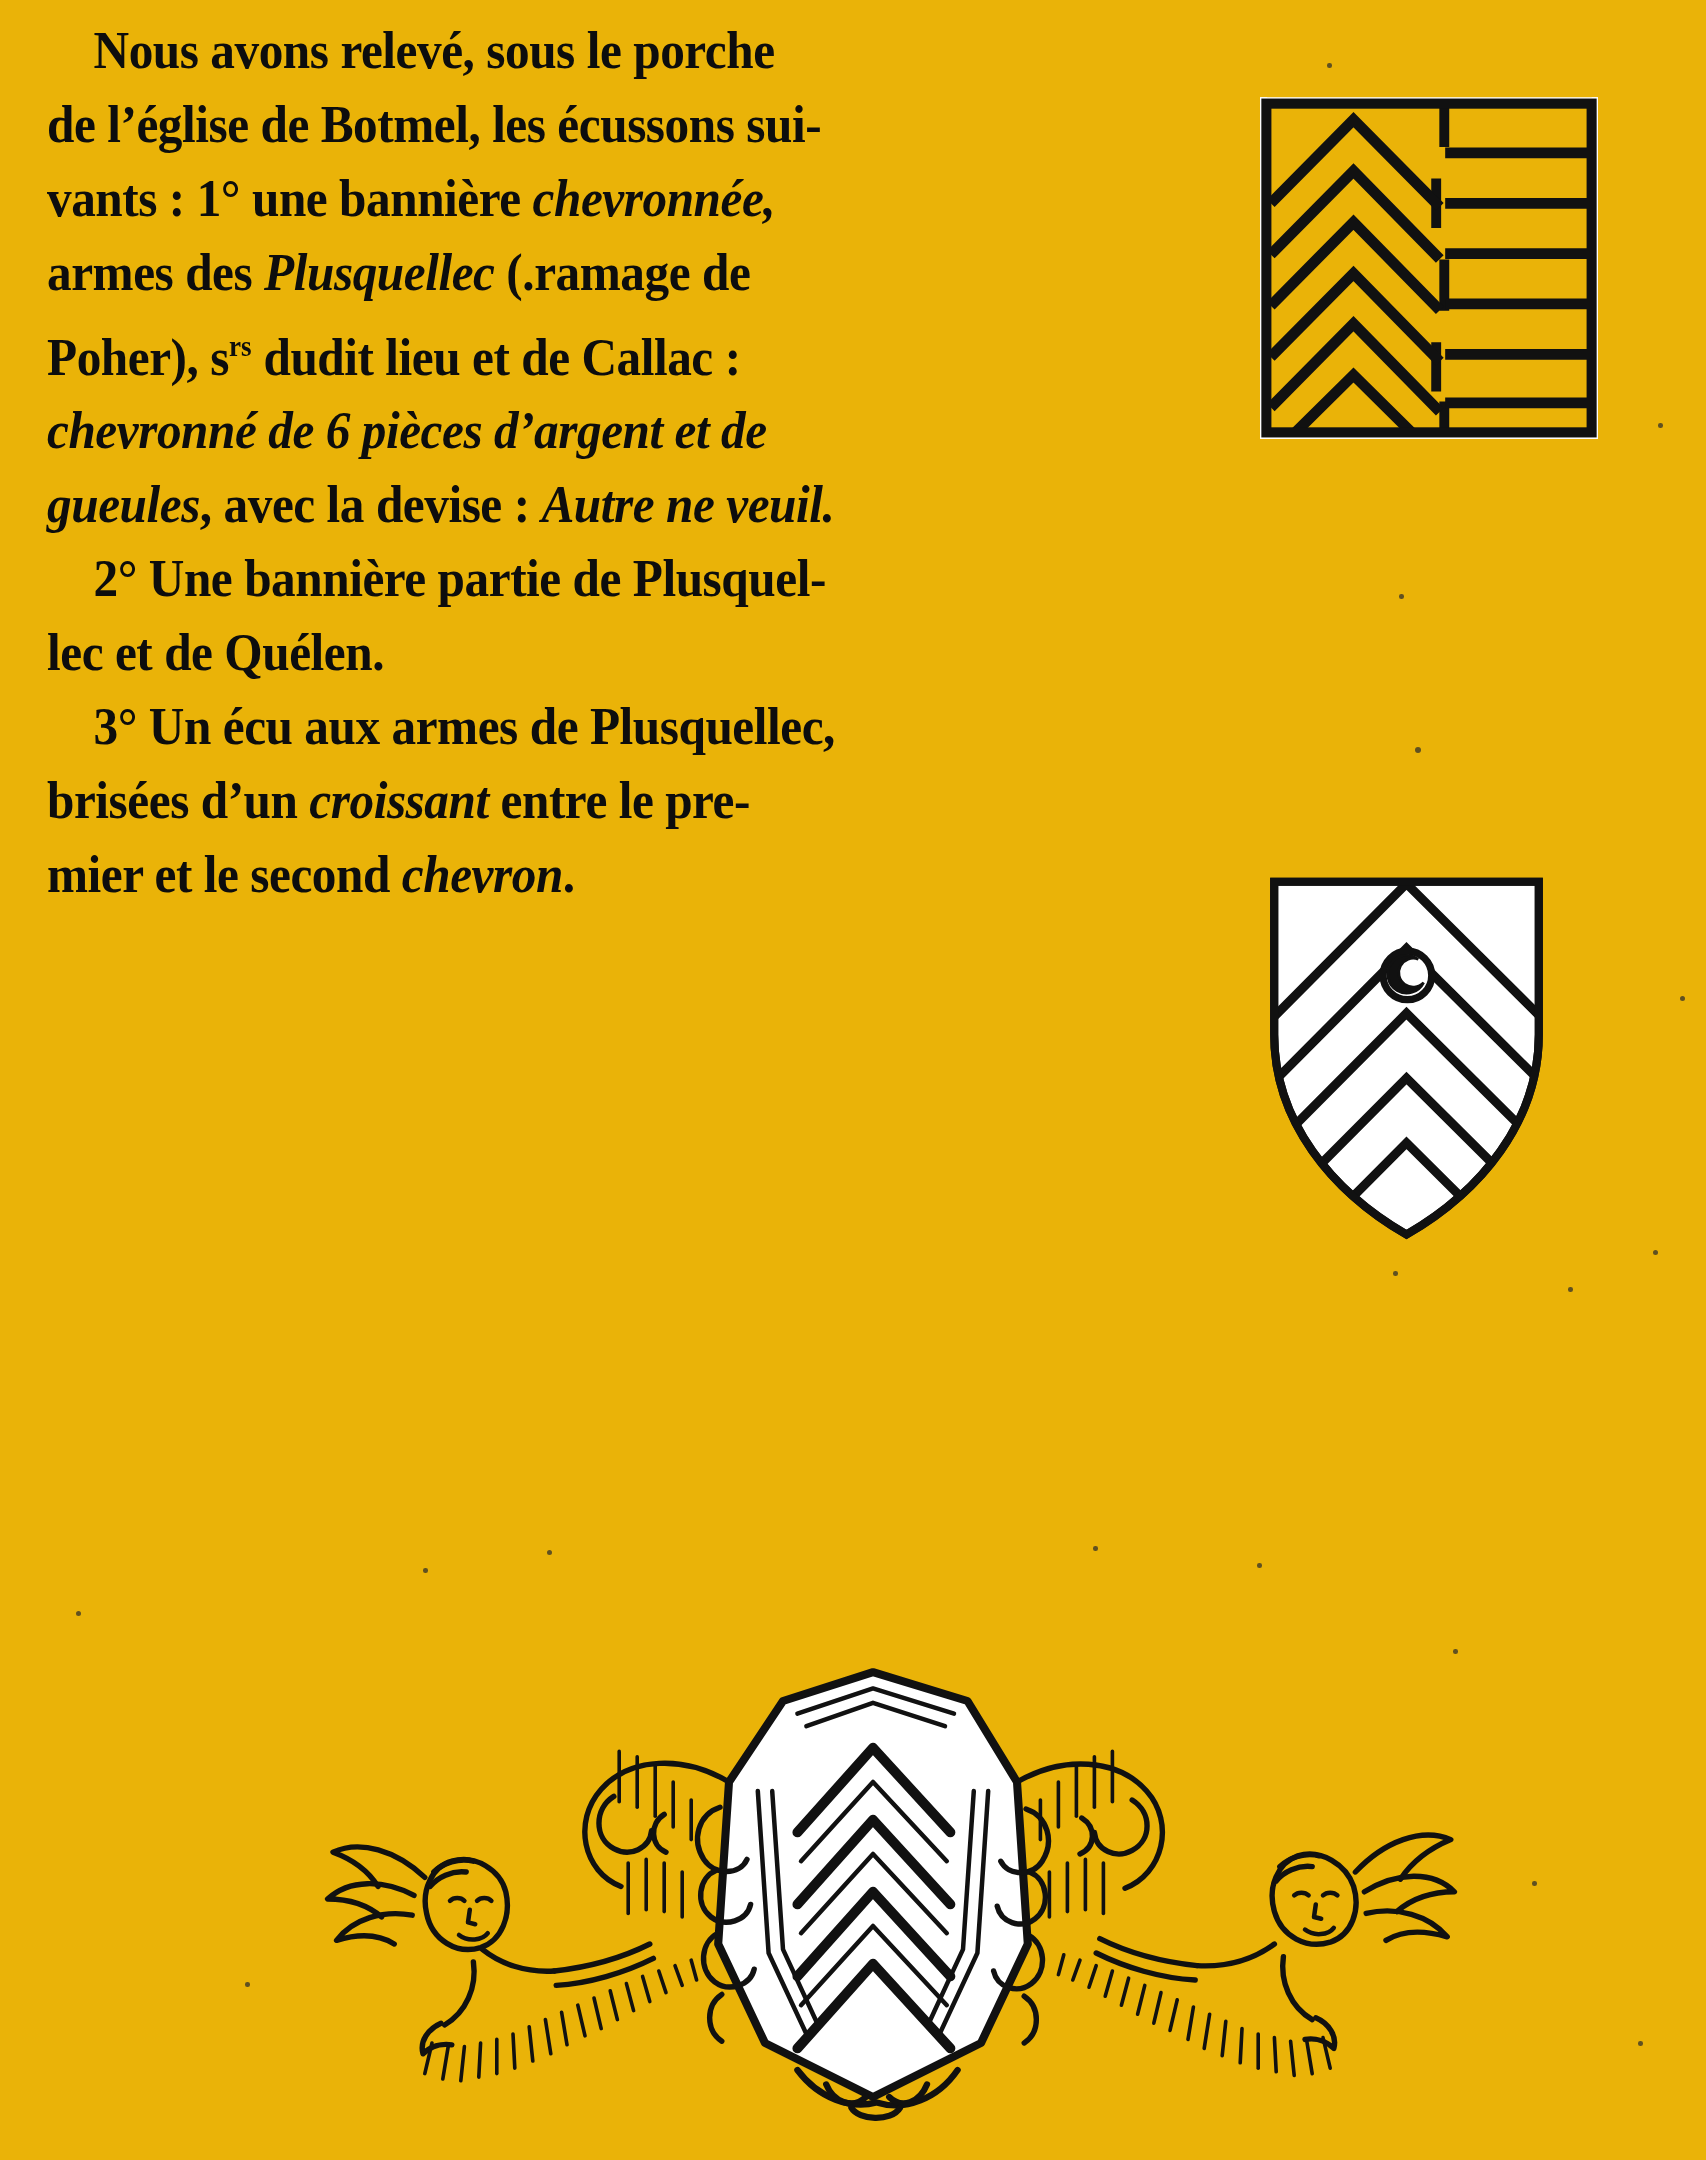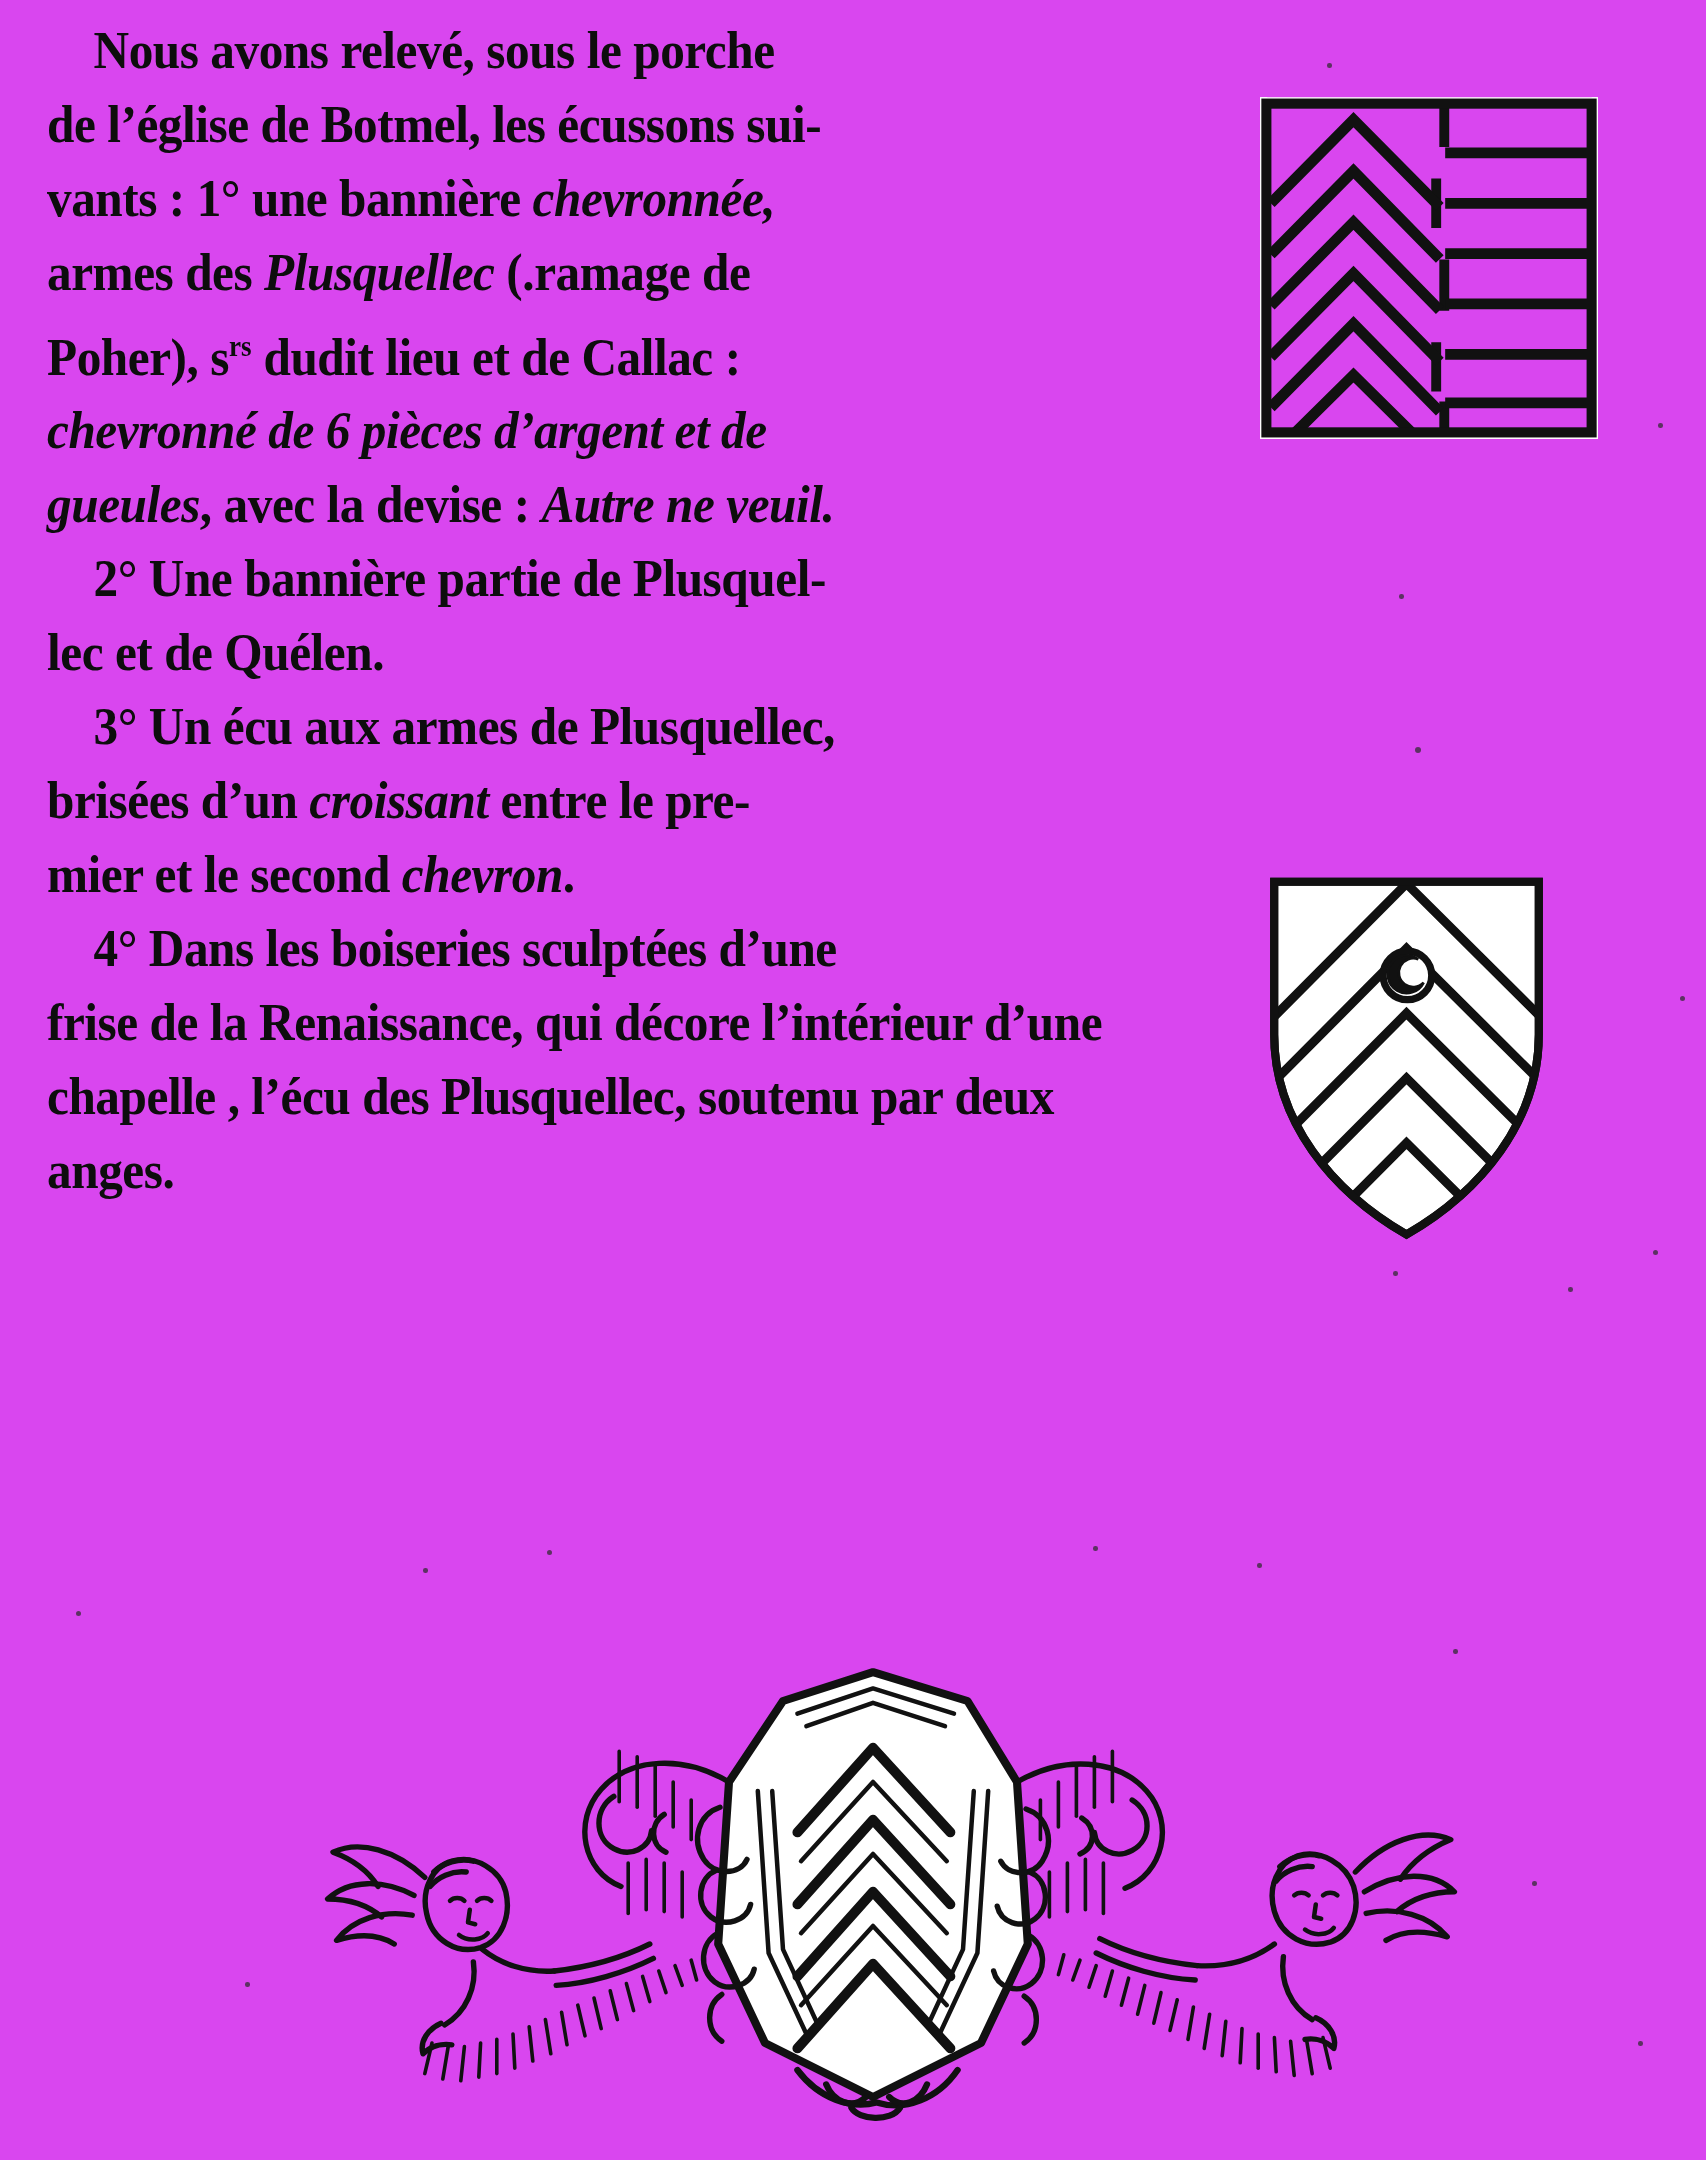--- a/index.html
+++ b/index.html
@@ -3,21 +3,21 @@
 <meta charset="utf-8">
 <title>Page</title>
 <style>
   html,body{margin:0;padding:0;background:#ffffff;}
   body{
     width:1707px;height:2160px;overflow:hidden;position:relative;
     font-family:"Liberation Serif","DejaVu Serif",serif;
     color:#111111;
     -webkit-font-smoothing:none;
   }
-  .page{position:absolute;inset:0;background:#d946ef;}
+  .page{position:absolute;inset:0;background:#eab308;}
 
   
   .textblock{
     position:absolute;
     left:47px; top:12.6px; width:1620px;
   }
   .line{
     font-size:53px;
     line-height:74px;
     letter-spacing:-0.5px;
@@ -75,26 +75,20 @@
       <div class="line indent"><span>2</span><span>°</span><span> Une bannière partie de Plusquel-</span></div>
       <div class="line">lec et de Quélen.</div>
     </div>
 
     <div>
       <div class="line indent"><span>3</span><span>°</span><span> Un écu aux armes de Plusquellec,</span></div>
       <div class="line"><span>brisées d’un </span><span class="it">croissant</span><span> entre le pre-</span></div>
       <div class="line"><span>mier et le second </span><span class="it">chevron</span><span>.</span></div>
     </div>
 
-    <div>
-      <div class="line indent"><span>4</span><span>°</span><span> Dans les boiseries sculptées d’une</span></div>
-      <div class="line">frise de la Renaissance, qui décore l’intérieur d’une</div>
-      <div class="line">chapelle , l’écu des Plusquellec, soutenu par deux</div>
-      <div class="line">anges.</div>
-    </div>
 
   </div>
 
   <div class="banner-fig">
     <svg viewBox="0 0 376 380" width="338" height="342" aria-hidden="true">
       <g fill="none" stroke="#111111" stroke-width="11" stroke-linecap="square" stroke-linejoin="miter">
 
         <rect x="7" y="7" width="362" height="366"></rect>
 
         <path d="M205 12 L205 50 M196 96 L196 140 M205 186 L205 232 M196 278 L196 322 M205 344 L205 368"></path>

